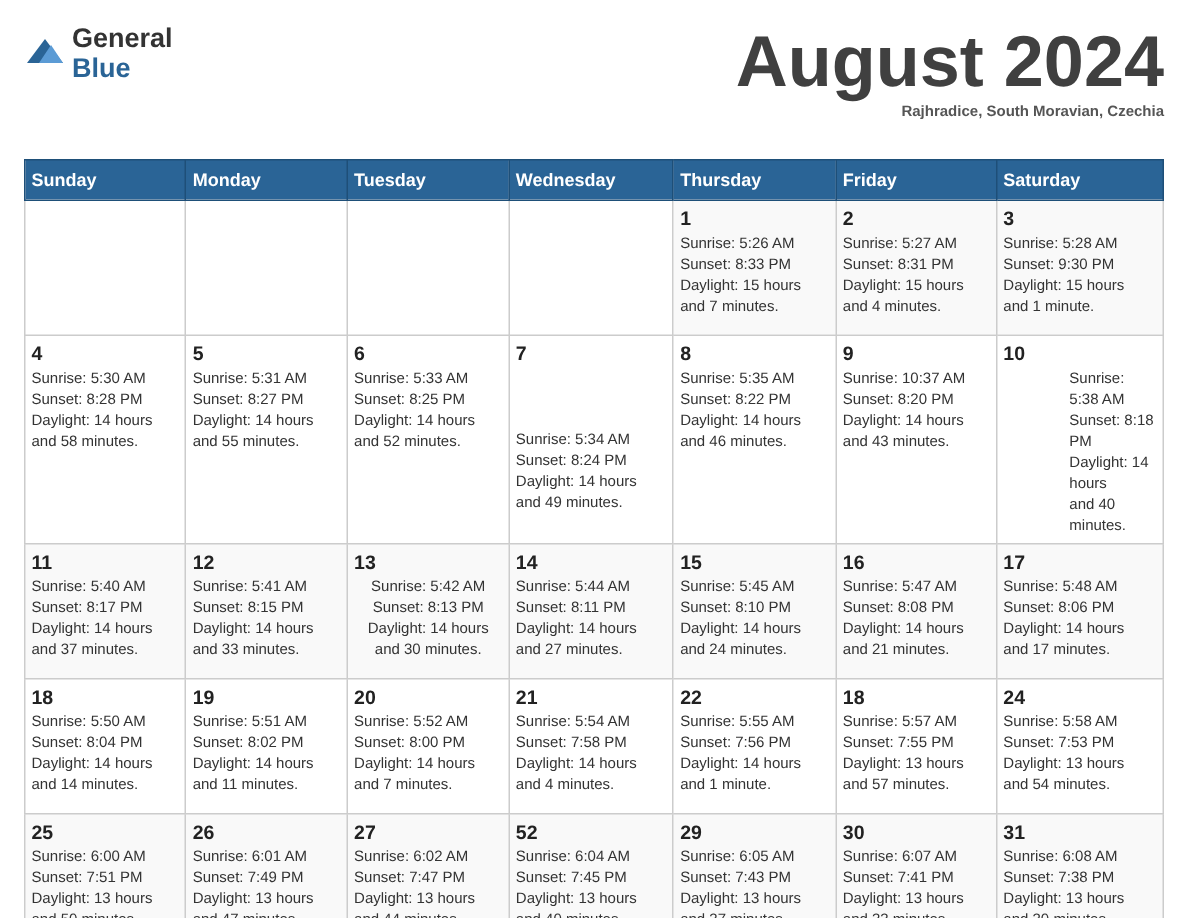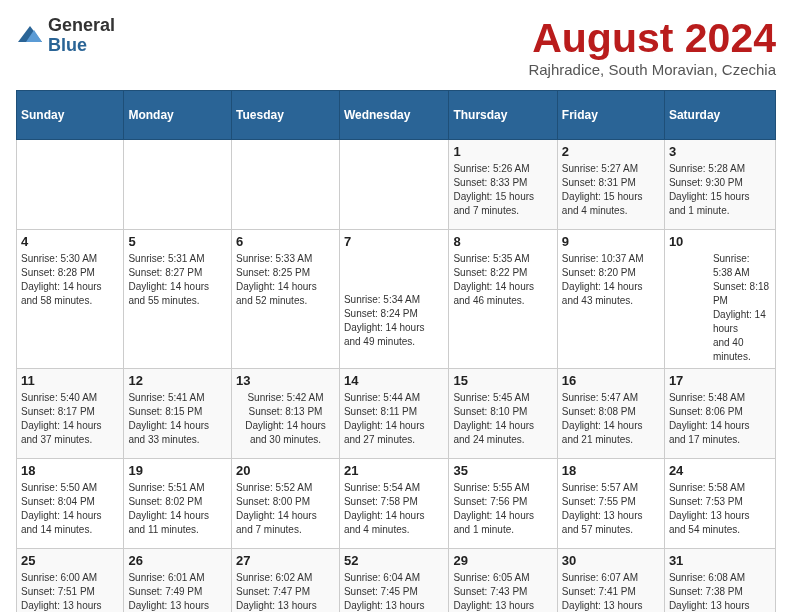--- a/index.html
+++ b/index.html
@@ -7,21 +7,21 @@
       font-family: Arial, sans-serif;
       background: #fff;
       width: 792px;
       min-height: 612px;
       padding: 16px;
     }
     .header {
       display: flex;
       justify-content: space-between;
       align-items: flex-start;
-      margin-bottom: 12px;
+      margin-bottom: 26px;
     }
     .logo {
       display: flex;
       align-items: center;
       gap: 4px;
     }
     .logo-text {
       font-size: 18px;
       font-weight: bold;
       line-height: 1.1;
@@ -29,39 +29,40 @@
     .logo-general { color: #333; }
     .logo-blue { color: #2a6496; }
     .logo-icon {
       width: 28px;
       height: 28px;
     }
     .title-block {
       text-align: right;
     }
     .month-year {
-      font-size: 41px;
-      font-weight: bold;
-      color: #b91c1c;
+      font-size: 48px;
+      font-weight: bold;
+      color: #404040;
       line-height: 1.1;
       text-align: right;
     }
     .location {
-      font-size: 15px;
+      font-size: 10px;
       color: #555;
+      font-weight: bold;
     }
     table {
       width: 100%;
       border-collapse: collapse;
       font-size: 11px;
     }
     thead th {
       background: #2a6496;
       color: #fff;
-      padding: 17px 4px;
+      padding: 6px 4px;
       text-align: left;
       font-size: 12px;
       font-weight: bold;
       border: 1px solid #1e4f78;
     }
     tbody td {
       border: 1px solid #ccc;
       vertical-align: top;
       padding: 4px;
       height: 90px;
@@ -271,21 +272,21 @@
 and 7 minutes.</div>
         </td>
         <td>
           <div class="day-num">21</div>
           <div class="day-info" style="white-space: pre-line;">Sunrise: 5:54 AM
 Sunset: 7:58 PM
 Daylight: 14 hours
 and 4 minutes.</div>
         </td>
         <td>
-          <div class="day-num">35</div>
+          <div class="day-num">22</div>
           <div class="day-info" style="white-space: pre-line;">Sunrise: 5:55 AM
 Sunset: 7:56 PM
 Daylight: 14 hours
 and 1 minute.</div>
         </td>
         <td>
           <div class="day-num">18</div>
           <div class="day-info" style="white-space: pre-line;">Sunrise: 5:57 AM
 Sunset: 7:55 PM
 Daylight: 13 hours

